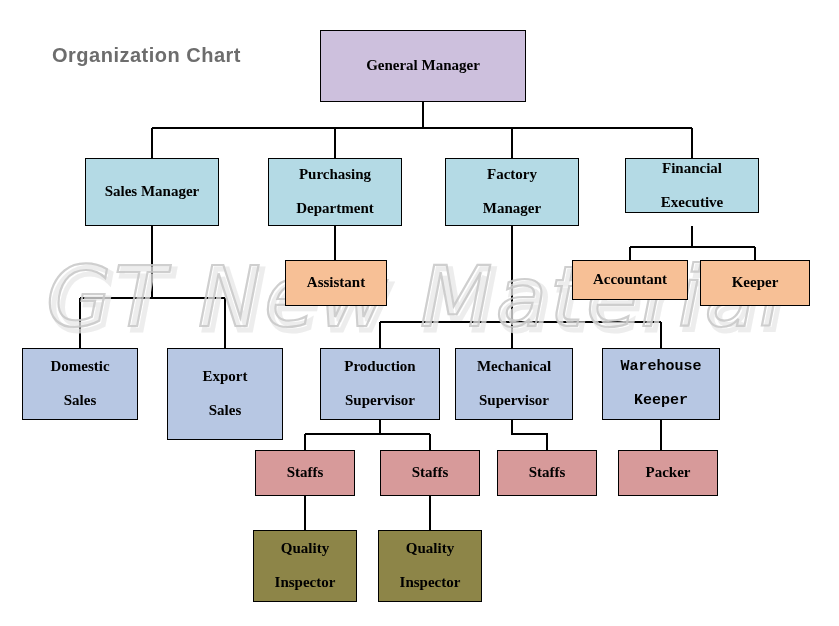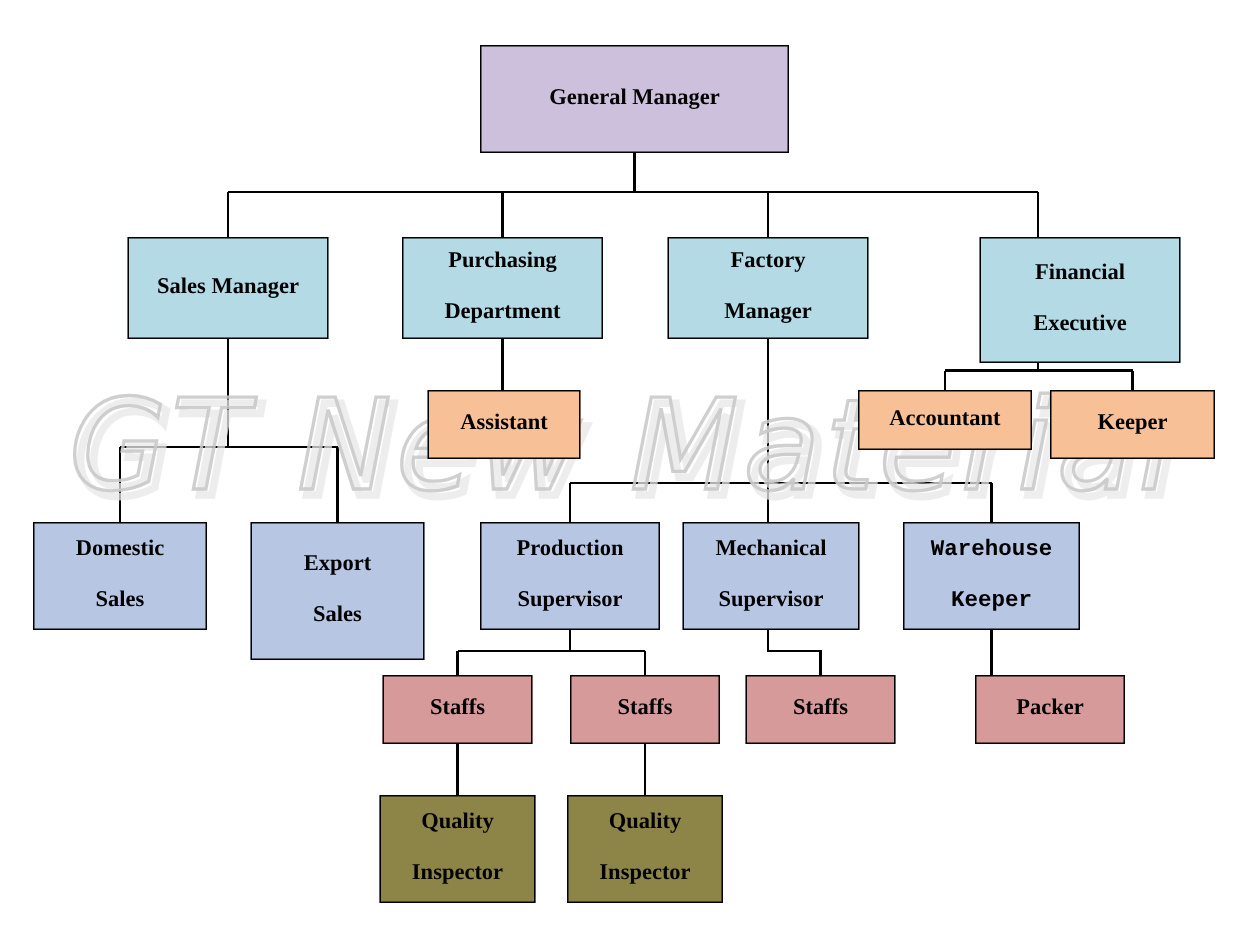--- a/index.html
+++ b/index.html
@@ -143,37 +143,38 @@
     <line x1="430" y1="434" x2="430" y2="450"></line>
 
     <path d="M 512 420 L 512 434 L 547 434 L 547 450"></path>
 
     <line x1="661" y1="420" x2="661" y2="450"></line>
 
     <line x1="305" y1="496" x2="305" y2="530"></line>
     <line x1="430" y1="496" x2="430" y2="530"></line>
   </svg>
 
+  <div id="chart-title">Organization Chart</div>
 
   <div id="nodes">
       <div class="node" style="left: 320px; top: 30px; width: 206px; height: 72px; background: rgb(205, 192, 221);">
         <span class="ln">General Manager</span>
       </div>
       <div class="node" style="left: 85px; top: 158px; width: 134px; height: 68px; background: rgb(180, 218, 229);">
         <span class="ln">Sales Manager</span>
       </div>
       <div class="node two-line" style="left: 268px; top: 158px; width: 134px; height: 68px; background: rgb(180, 218, 229);">
         <span class="ln">Purchasing</span>
         <span class="ln">Department</span>
       </div>
       <div class="node two-line" style="left: 445px; top: 158px; width: 134px; height: 68px; background: rgb(180, 218, 229);">
         <span class="ln">Factory</span>
         <span class="ln">Manager</span>
       </div>
-      <div class="node two-line" style="left: 625px; top: 158px; width: 134px; height: 84px; background: rgb(180, 218, 229); margin-left: 28px;">
+      <div class="node two-line" style="left: 625px; top: 158px; width: 134px; height: 55px; background: rgb(180, 218, 229);">
         <span class="ln">Financial</span>
         <span class="ln">Executive</span>
       </div>
       <div class="node" style="left: 285px; top: 260px; width: 102px; height: 46px; background: rgb(247, 192, 150);">
         <span class="ln">Assistant</span>
       </div>
       <div class="node" style="left: 572px; top: 260px; width: 116px; height: 40px; background: rgb(247, 192, 150);">
         <span class="ln">Accountant</span>
       </div>
       <div class="node" style="left: 700px; top: 260px; width: 110px; height: 46px; background: rgb(247, 192, 150);">
@@ -201,21 +202,21 @@
       </div>
       <div class="node" style="left: 255px; top: 450px; width: 100px; height: 46px; background: rgb(215, 154, 154);">
         <span class="ln">Staffs</span>
       </div>
       <div class="node" style="left: 380px; top: 450px; width: 100px; height: 46px; background: rgb(215, 154, 154);">
         <span class="ln">Staffs</span>
       </div>
       <div class="node" style="left: 497px; top: 450px; width: 100px; height: 46px; background: rgb(215, 154, 154);">
         <span class="ln">Staffs</span>
       </div>
-      <div class="node" style="left: 618px; top: 450px; width: 100px; height: 46px; background: rgb(215, 154, 154); margin-left: 32px;">
+      <div class="node" style="left: 618px; top: 450px; width: 100px; height: 46px; background: rgb(215, 154, 154);">
         <span class="ln">Packer</span>
       </div>
       <div class="node two-line" style="left: 253px; top: 530px; width: 104px; height: 72px; background: rgb(141, 133, 72);">
         <span class="ln">Quality</span>
         <span class="ln">Inspector</span>
       </div>
       <div class="node two-line" style="left: 378px; top: 530px; width: 104px; height: 72px; background: rgb(141, 133, 72);">
         <span class="ln">Quality</span>
         <span class="ln">Inspector</span>
       </div>

